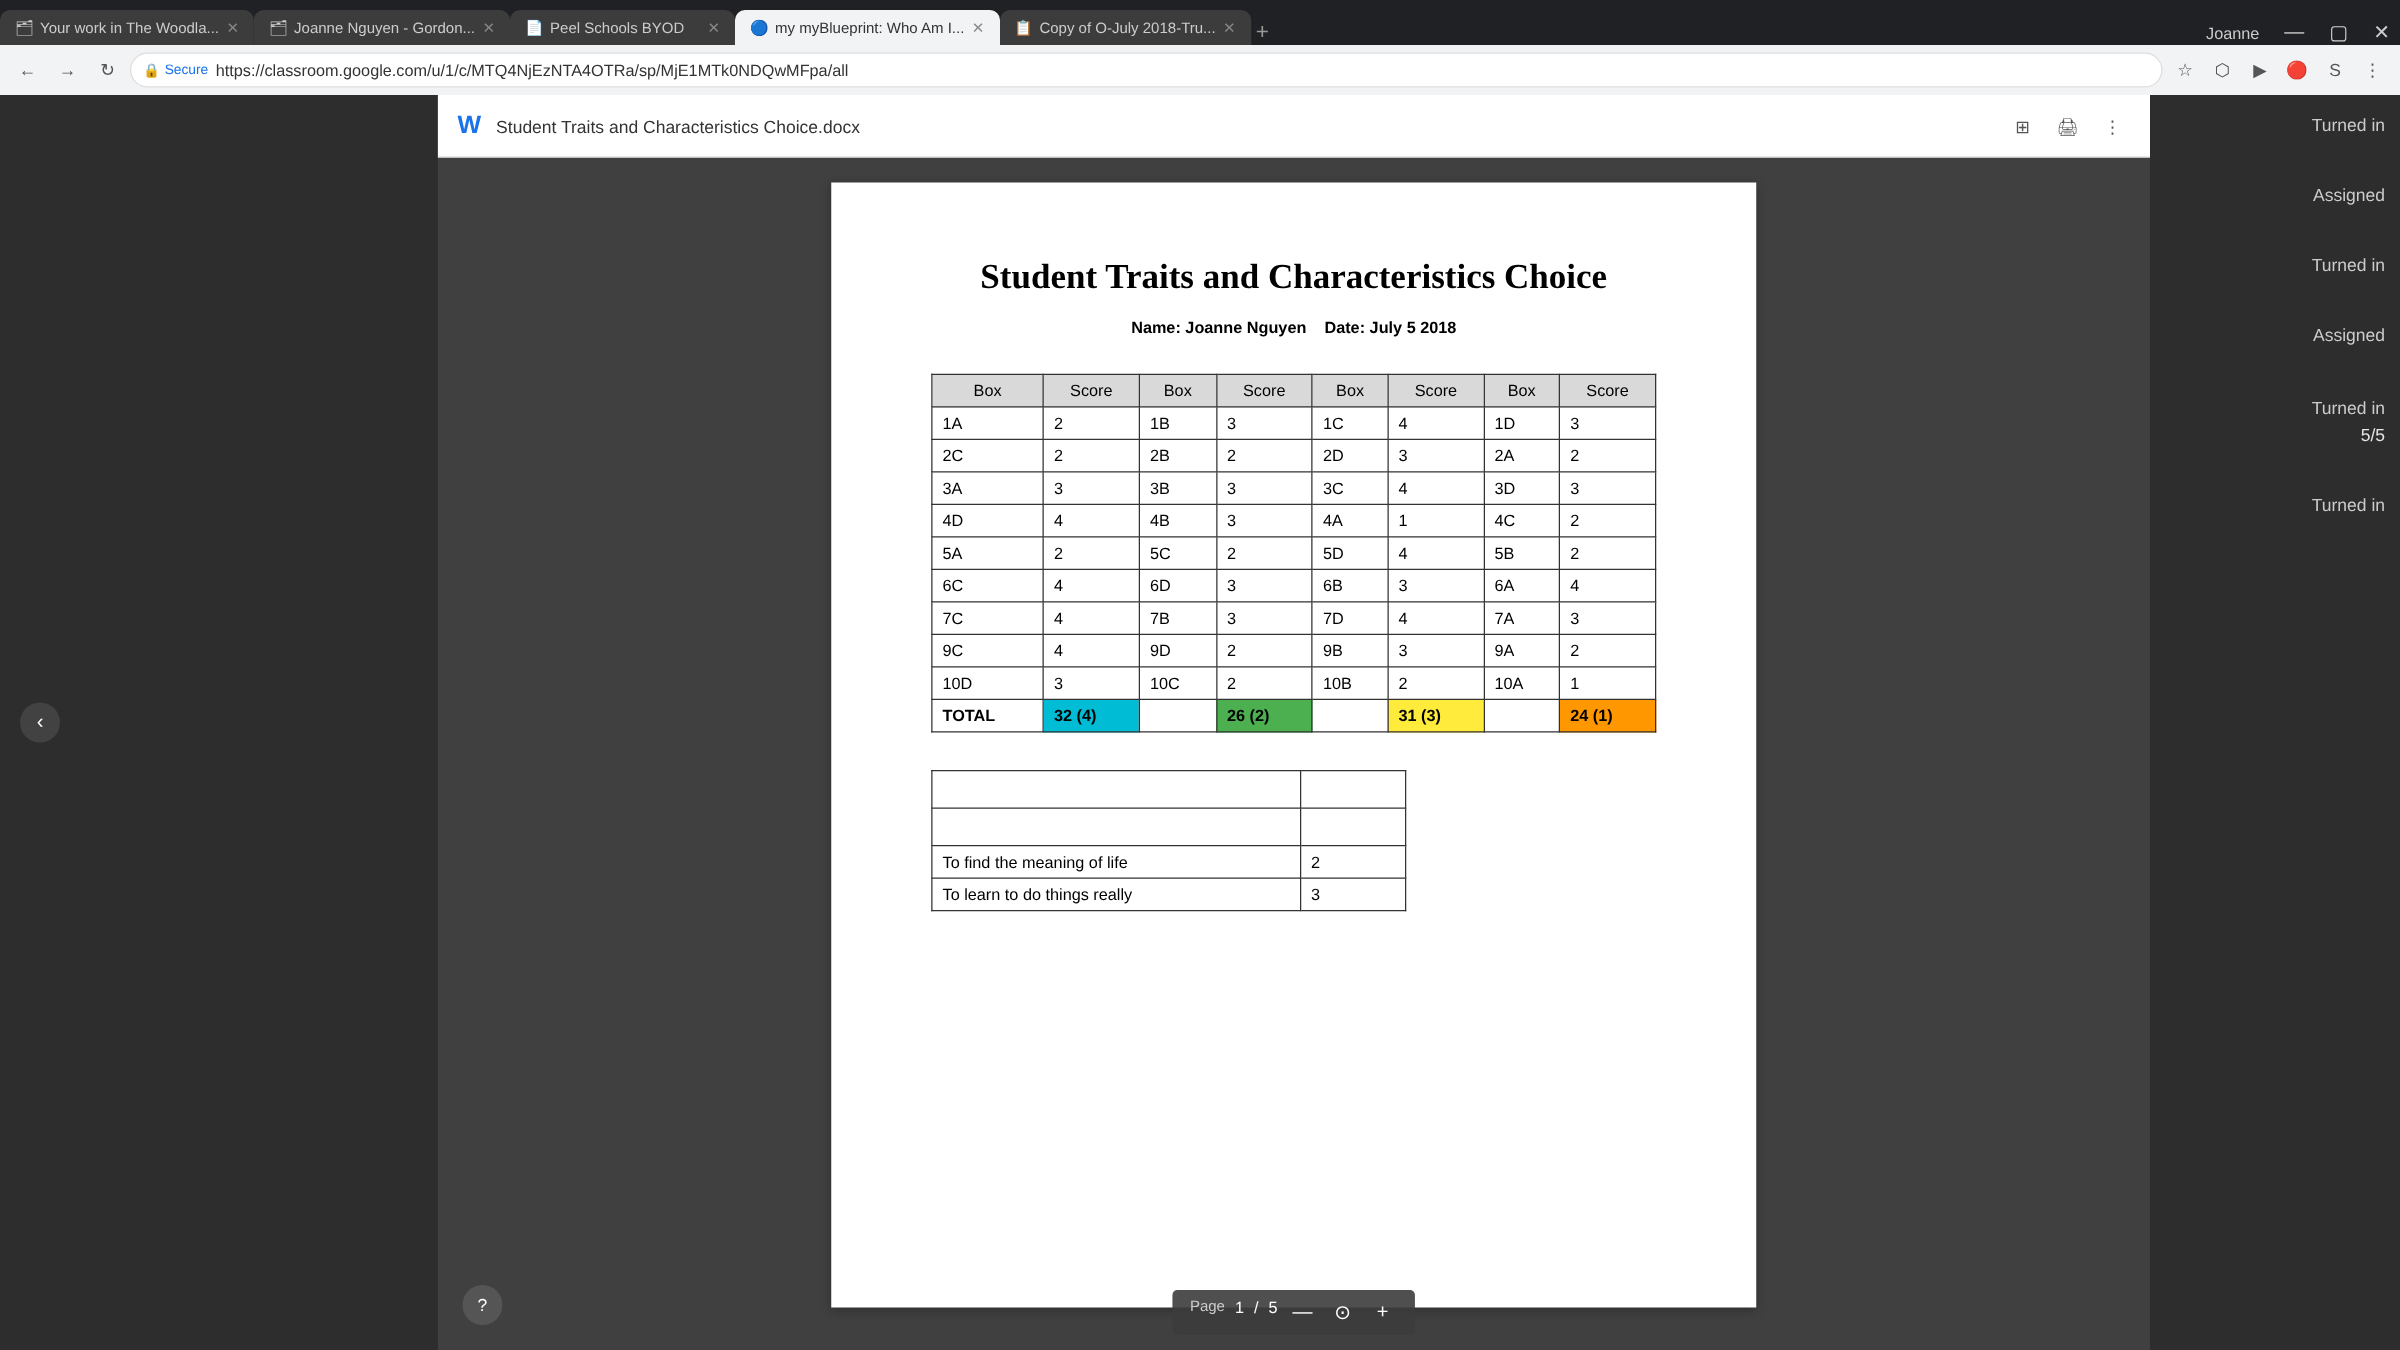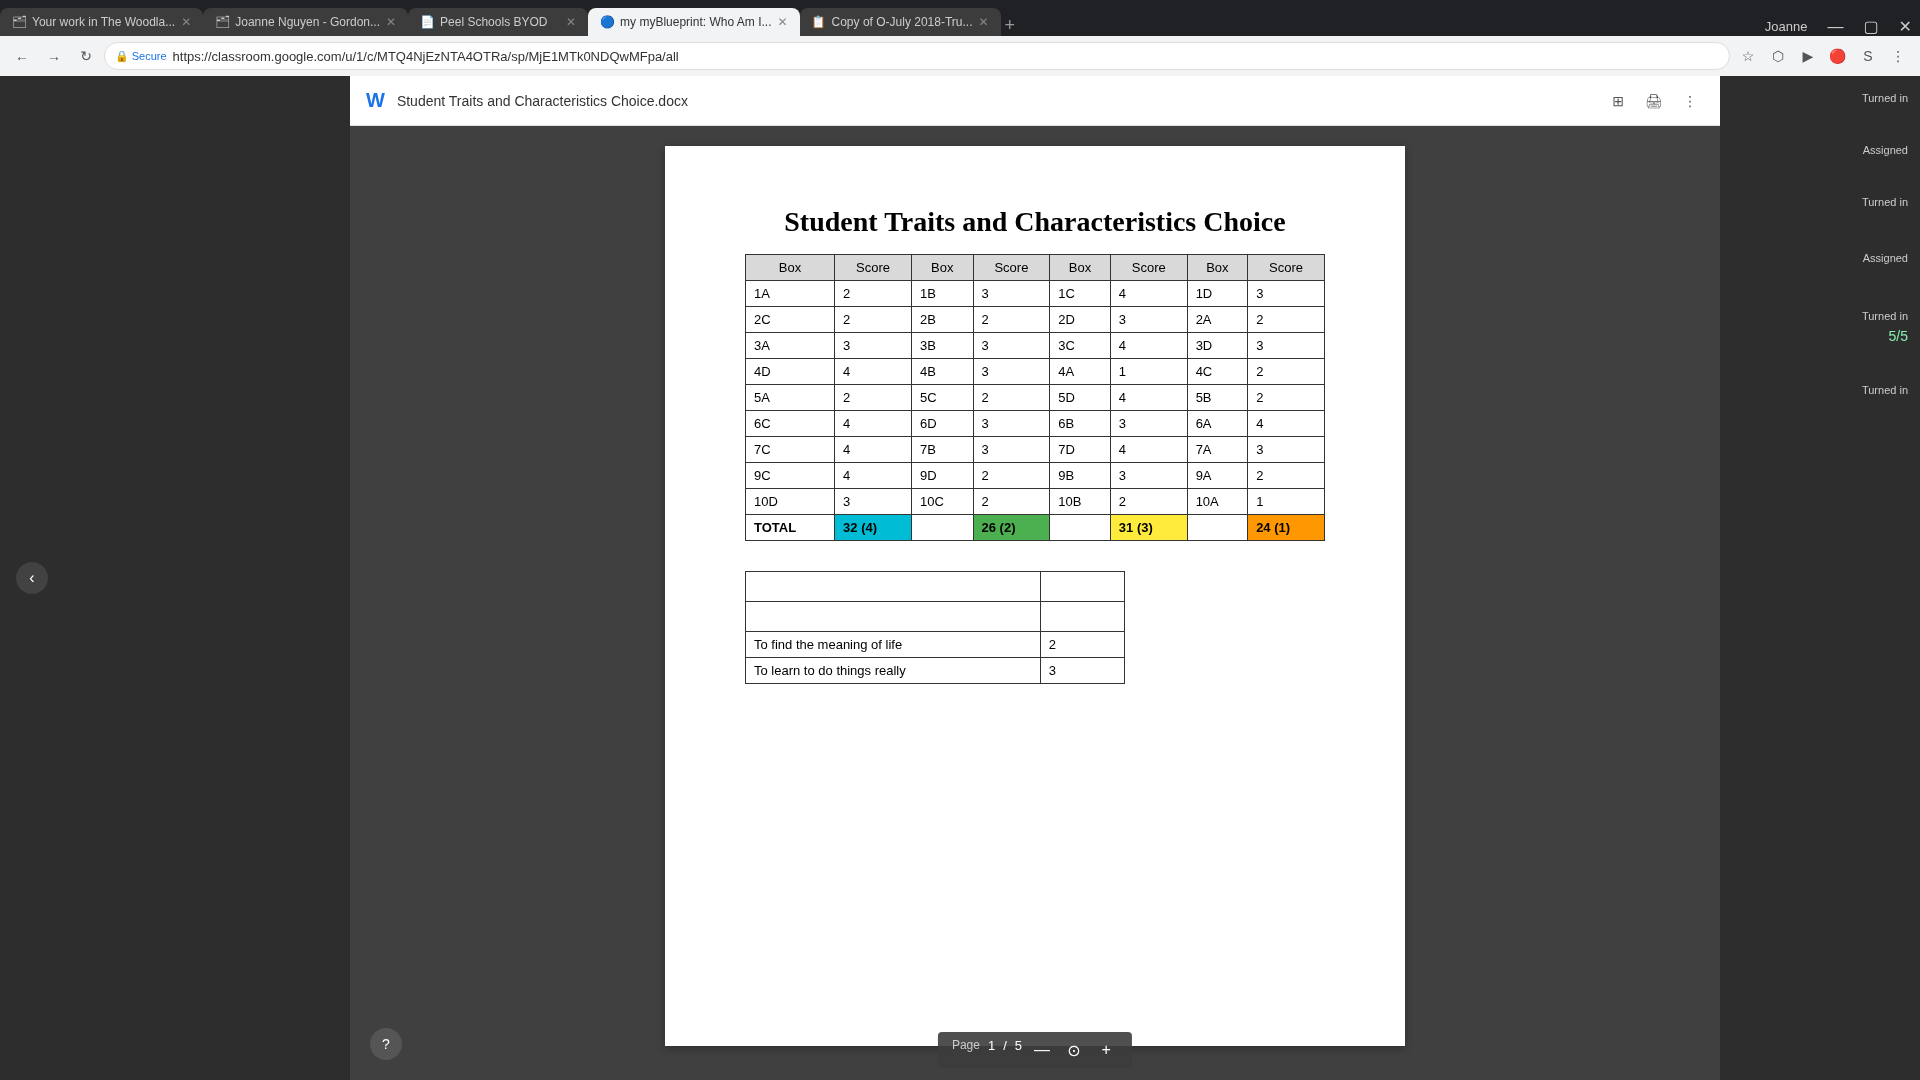--- a/index.html
+++ b/index.html
@@ -265,25 +265,25 @@
       background: #2d2d2d;
       height: 100%;
       flex-shrink: 0;
       padding: 16px 12px;
       display: flex;
       flex-direction: column;
       gap: 40px;
     }
     .sidebar-label {
       color: #ccc;
-      font-size: 11px;
+      font-size: 14px;
       text-align: right;
     }
     .score-display {
-      color: #86efac;
+      color: #e5e5e5;
       font-size: 13px;
     }
 
     
     .page-nav {
       position: absolute;
       bottom: 12px;
       left: 50%;
       transform: translateX(-50%);
       background: rgba(60,60,60,0.9);
@@ -399,20 +399,23 @@
       <div class="doc-toolbar-right">
         <button class="toolbar-icon-btn" style="color:#555">⊞</button>
         <button class="toolbar-icon-btn" style="color:#555">🖨</button>
         <button class="toolbar-icon-btn" style="color:#555">⋮</button>
       </div>
     </div>
 
     <div class="doc-scroll-area">
       <div class="doc-page">
         <h1 class="doc-main-title">Student Traits and Characteristics Choice</h1>
+        <div class="doc-subtitle">
+          <span>Name:</span>&nbsp;<span>Joanne Nguyen</span>&nbsp;&nbsp;&nbsp;&nbsp;<span>Date:</span>&nbsp;<span>July 5 2018</span>
+        </div>
 
         <table class="main-table">
           <thead>
             <tr>
               <th>Box</th>
               <th>Score</th>
               <th>Box</th>
               <th>Score</th>
               <th>Box</th>
               <th>Score</th>

